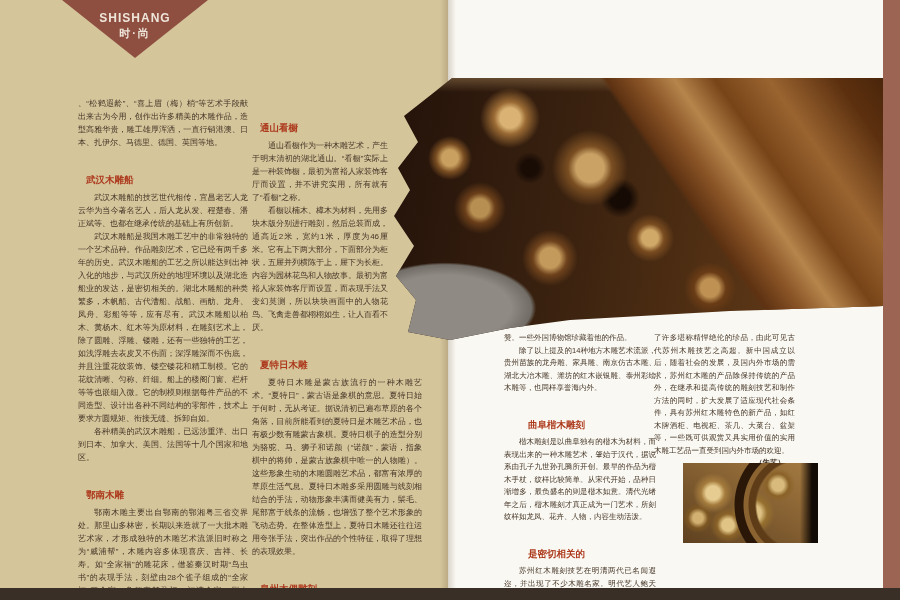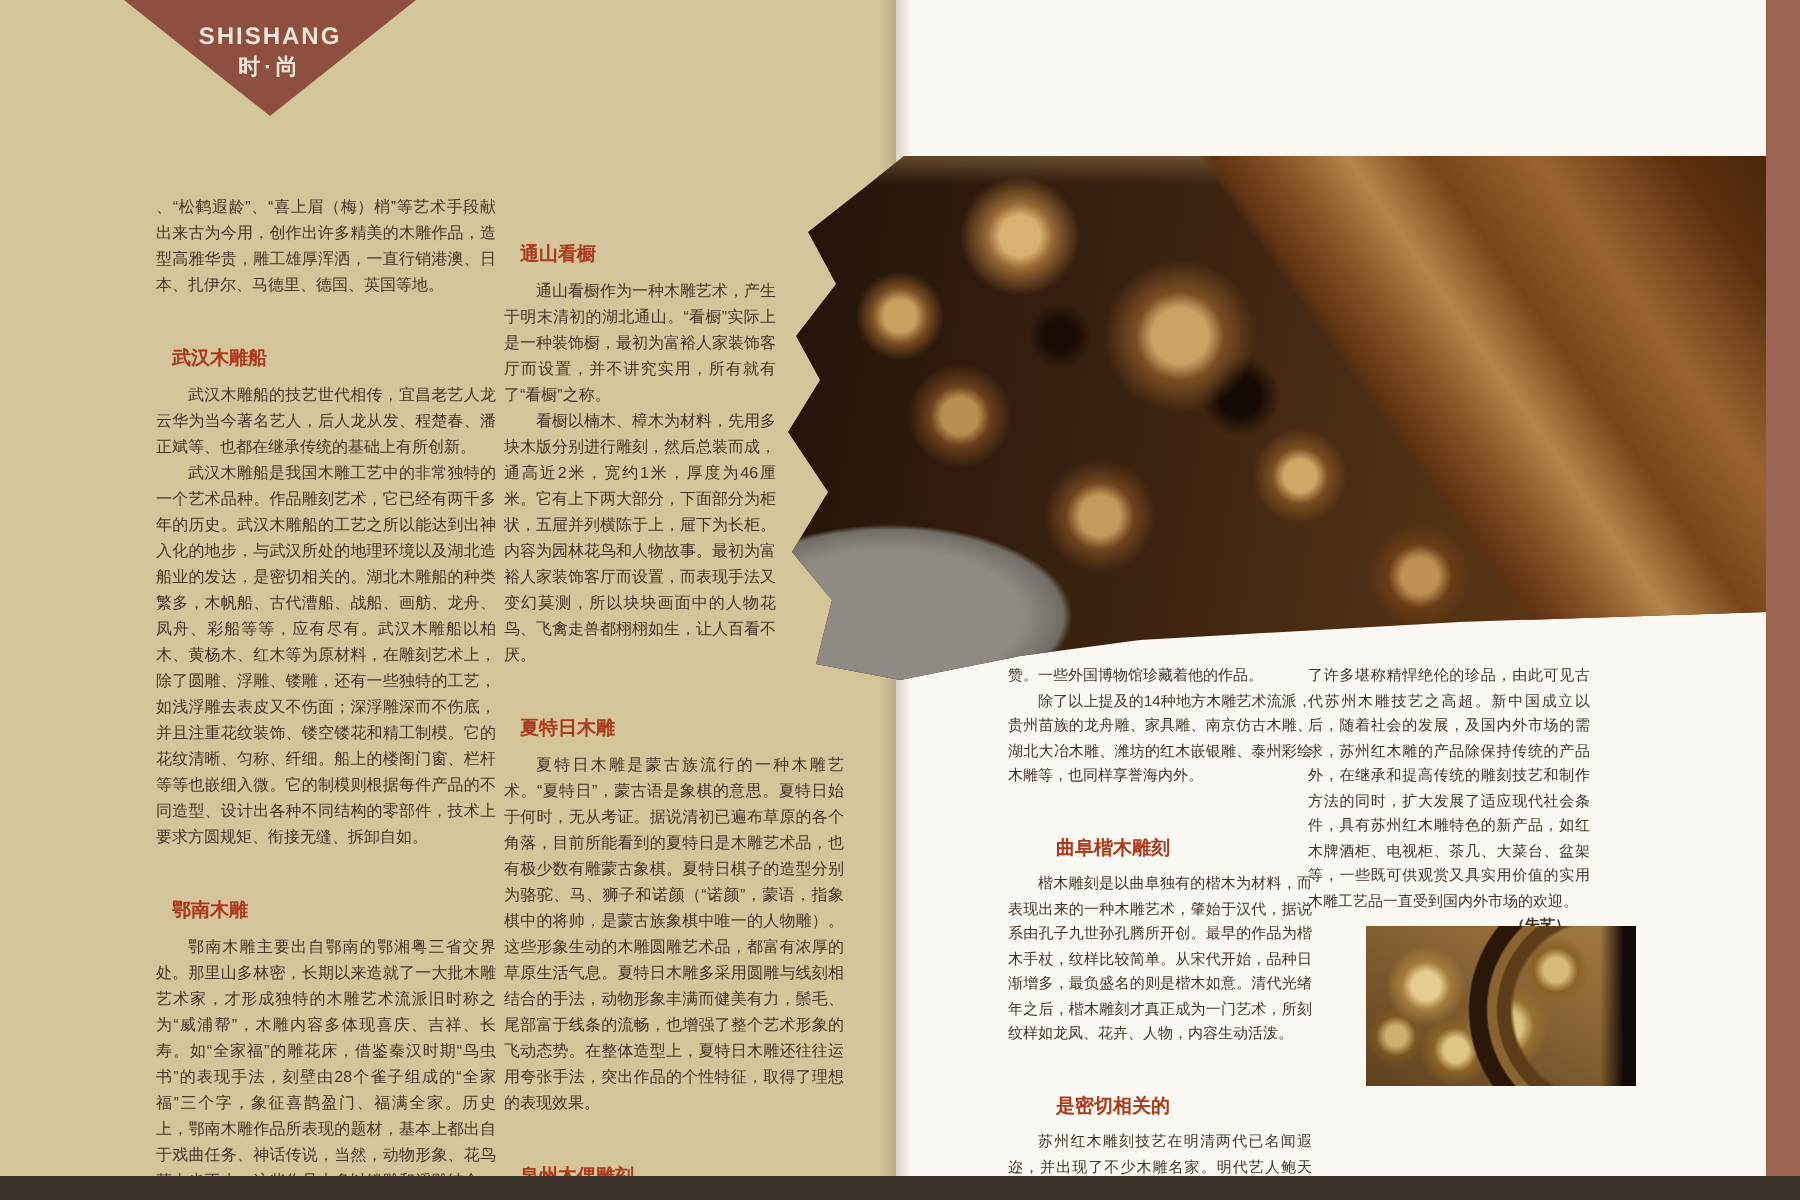--- a/index.html
+++ b/index.html
@@ -77,20 +77,21 @@
   <div class="brand">
     <div class="en">SHISHANG</div>
     <div class="cn">时·尚</div>
   </div>
 
   <div class="col lp col1">
     <p class="cont">、“松鹤遐龄”、“喜上眉（梅）梢”等艺术手段献出来古为今用，创作出许多精美的木雕作品，造型高雅华贵，雕工雄厚浑洒，一直行销港澳、日本、扎伊尔、马德里、德国、英国等地。</p>
     <div class="sec-head">武汉木雕船</div>
     <p>武汉木雕船的技艺世代相传，宜昌老艺人龙云华为当今著名艺人，后人龙从发、程楚春、潘正斌等、也都在继承传统的基础上有所创新。</p>
     <p>武汉木雕船是我国木雕工艺中的非常独特的一个艺术品种。作品雕刻艺术，它已经有两千多年的历史。武汉木雕船的工艺之所以能达到出神入化的地步，与武汉所处的地理环境以及湖北造船业的发达，是密切相关的。湖北木雕船的种类繁多，木帆船、古代漕船、战船、画舫、龙舟、凤舟、彩船等等，应有尽有。武汉木雕船以柏木、黄杨木、红木等为原材料，在雕刻艺术上，除了圆雕、浮雕、镂雕，还有一些独特的工艺，如浅浮雕去表皮又不伤面；深浮雕深而不伤底，并且注重花纹装饰、镂空镂花和精工制模。它的花纹清晰、匀称、纤细。船上的楼阁门窗、栏杆等等也嵌细入微。它的制模则根据每件产品的不同造型、设计出各种不同结构的零部件，技术上要求方圆规矩、衔接无缝、拆卸自如。</p>
+    <p>各种精美的武汉木雕船，已远涉重洋、出口到日本、加拿大、美国、法国等十几个国家和地区。</p>
     <div class="sec-head">鄂南木雕</div>
     <p>鄂南木雕主要出自鄂南的鄂湘粤三省交界处。那里山多林密，长期以来造就了一大批木雕艺术家，才形成独特的木雕艺术流派旧时称之为“威浦帮”，木雕内容多体现喜庆、吉祥、长寿。如“全家福”的雕花床，借鉴秦汉时期“鸟虫书”的表现手法，刻壁由28个雀子组成的“全家福”三个字，象征喜鹊盈门、福满全家。历史上，鄂南木雕作品所表现的题材，基本上都出自于戏曲任务、神话传说，当然，动物形象、花鸟草虫也不少。这些作品大多以镂雕和浮雕结合，深浮雕与浅浮雕相穿连，表现有情有景、妙趣横生而又品位无穷的画面，因此颇具地方特色、艺术个性也非常突出。</p>
 
   </div>
 
   <div class="col lp col2">
     <div class="photo-notch"></div>
     <div class="sec-head">通山看橱</div>
     <p>通山看橱作为一种木雕艺术，产生于明末清初的湖北通山。“看橱”实际上是一种装饰橱，最初为富裕人家装饰客厅而设置，并不讲究实用，所有就有了“看橱”之称。</p>
     <p>看橱以楠木、樟木为材料，先用多块木版分别进行雕刻，然后总装而成，通高近2米，宽约1米，厚度为46厘米。它有上下两大部分，下面部分为柜状，五屉并列横陈于上，屉下为长柜。内容为园林花鸟和人物故事。最初为富裕人家装饰客厅而设置，而表现手法又变幻莫测，所以块块画面中的人物花鸟、飞禽走兽都栩栩如生，让人百看不厌。</p>

